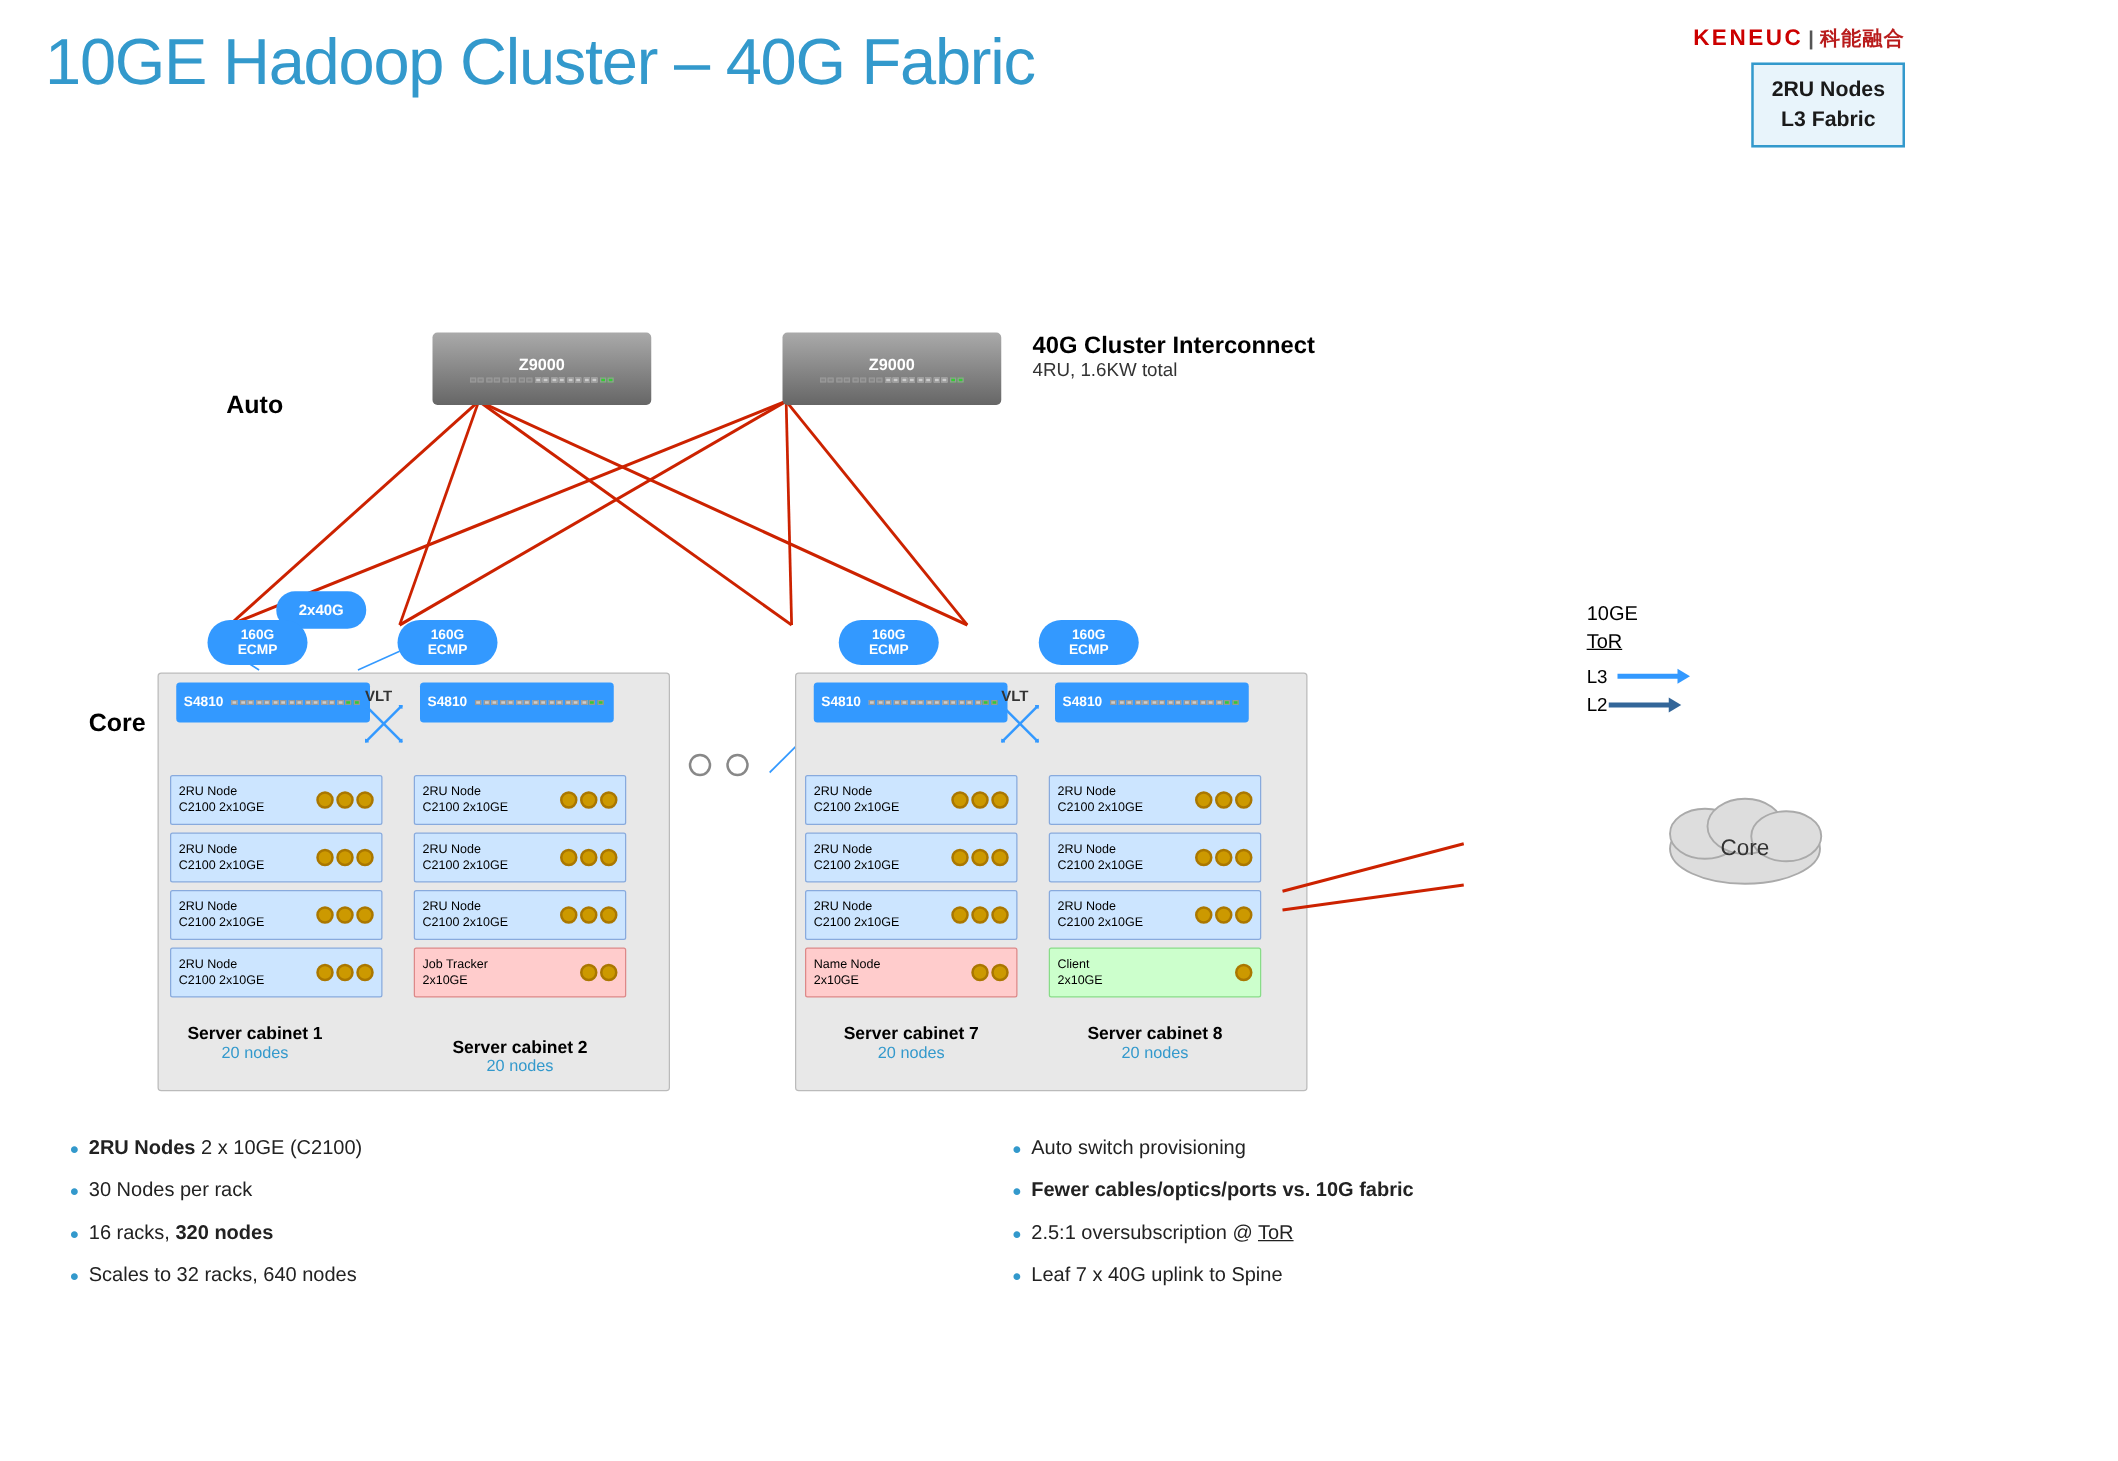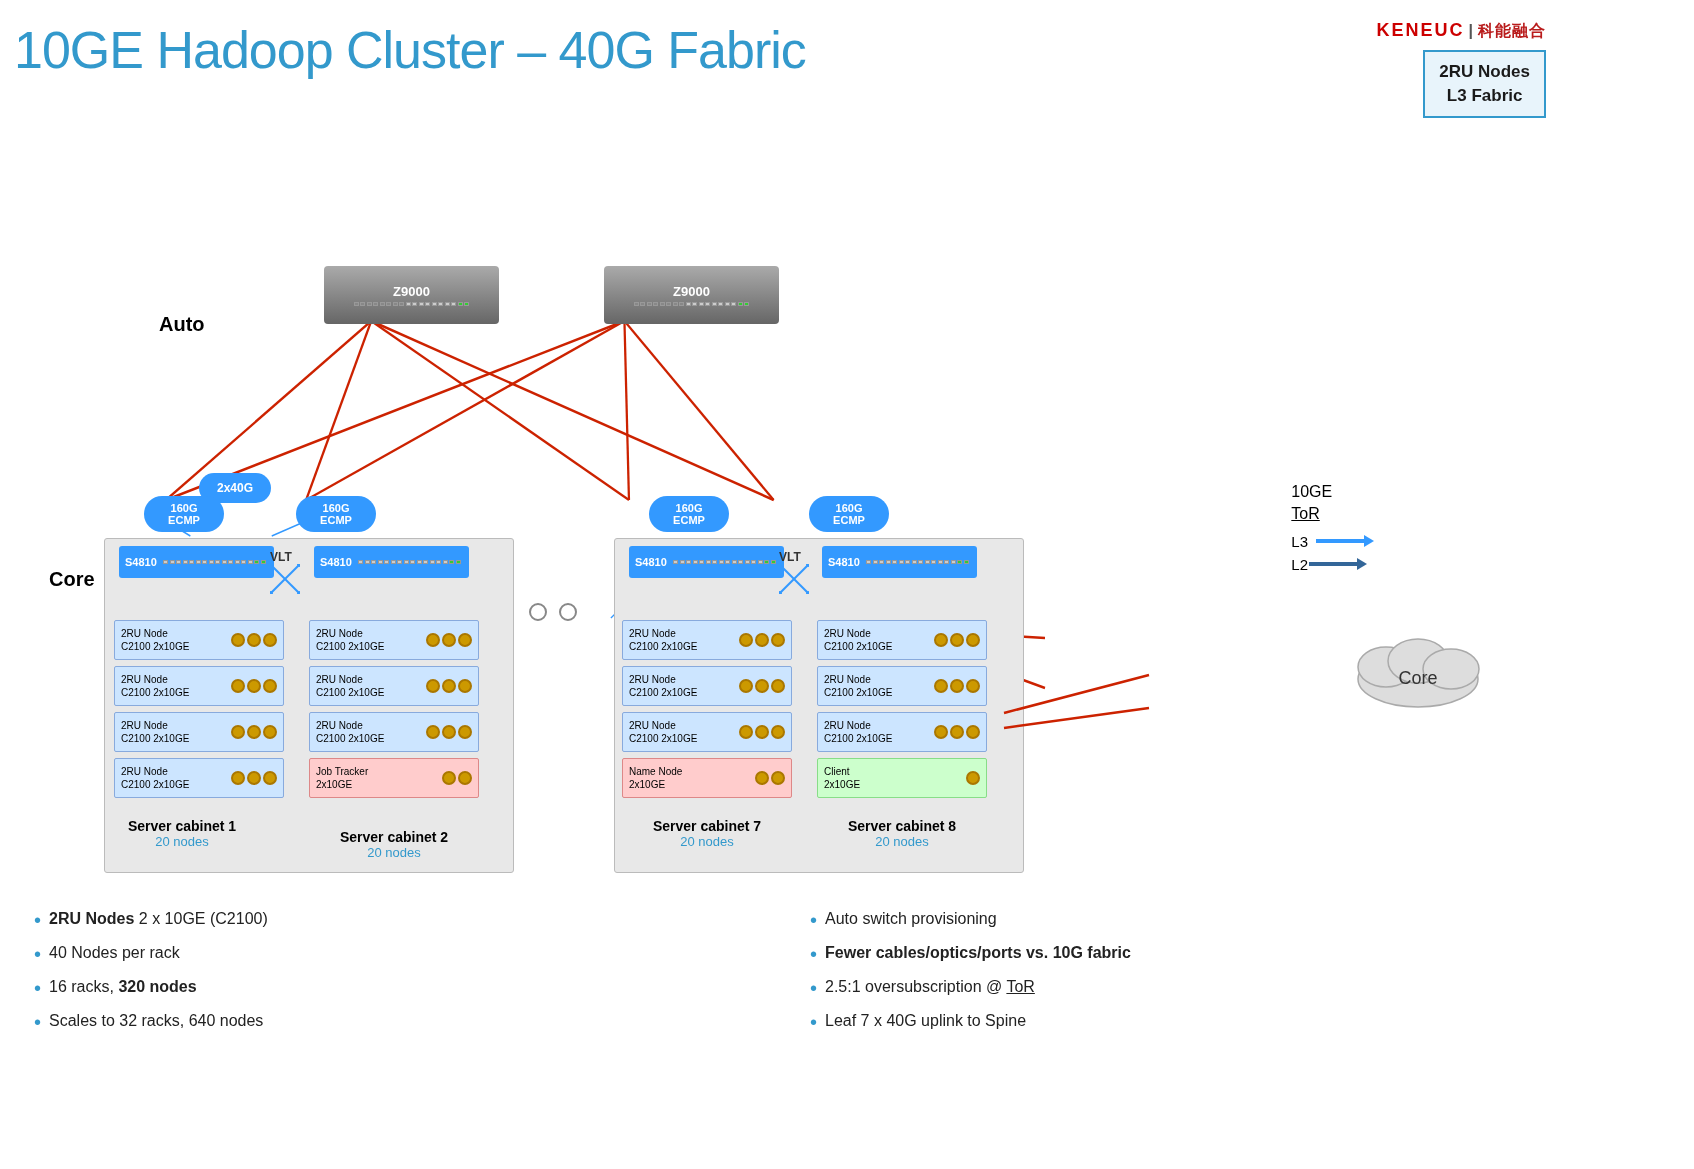--- a/index.html
+++ b/index.html
@@ -7,21 +7,21 @@
       font-family: Arial, sans-serif;
       background: #fff;
       width: 1694px;
       min-height: 1169px;
       position: relative;
       overflow: hidden;
     }
     .page {
       width: 1560px;
       min-height: 1169px;
-      padding: 20px 14px;
+      padding: 20px 36px;
       position: relative;
     }
     
     .header {
       display: flex;
       align-items: flex-start;
       justify-content: space-between;
       margin-bottom: 10px;
     }
     .title {
@@ -294,20 +294,24 @@
           <div class="hw-port"></div>
             <div class="hw-port"></div>
             <div class="hw-port"></div>
             <div class="hw-port"></div>
           <div class="hw-port active"></div>
             <div class="hw-port active"></div>
         </div>
       </div>
     </div>
 
+    <div style="position:absolute;left:790px;top:138px;">
+      <div style="font-size:19px;font-weight:bold;">40G Cluster Interconnect</div>
+      <div style="font-size:15px;color:#333;">4RU, 1.6KW total</div>
+    </div>
 
     <div class="ecmp-oval" style="left:185px;top:345px;width:72px;height:30px;font-size:12px;">2x40G</div>
 
     <div class="ecmp-oval" style="left:130px;top:368px;width:80px;height:36px;font-size:11px;">
       <div>160G</div>
       <div>ECMP</div>
     </div>
     <div class="ecmp-oval" style="left:282px;top:368px;width:80px;height:36px;font-size:11px;">
       <div>160G</div>
       <div>ECMP</div>
@@ -628,21 +632,21 @@
   </div>
 
   <div class="bullets-section">
     <div class="bullet-col">
       <div class="bullet-item">
         <span class="bullet-dot">•</span>
         <span class="bullet-text"><strong>2RU Nodes</strong> 2 x 10GE (C2100)</span>
       </div>
       <div class="bullet-item">
         <span class="bullet-dot">•</span>
-        <span class="bullet-text">40 Nodes per rack</span>
+        <span class="bullet-text">30 Nodes per rack</span>
       </div>
       <div class="bullet-item">
         <span class="bullet-dot">•</span>
         <span class="bullet-text">16 racks, <strong>320 nodes</strong></span>
       </div>
       <div class="bullet-item">
         <span class="bullet-dot">•</span>
         <span class="bullet-text">Scales to 32 racks, 640 nodes</span>
       </div>
     </div>

